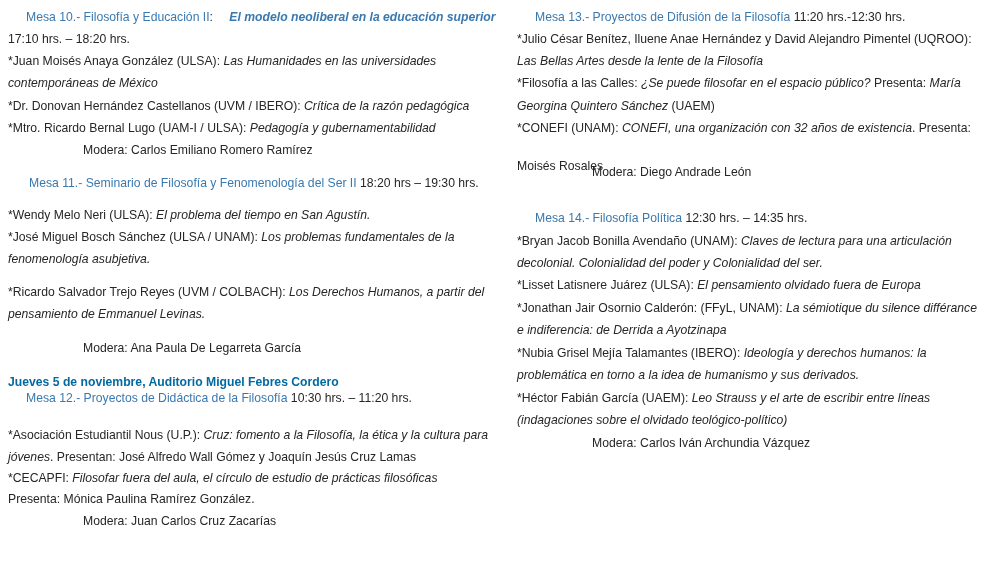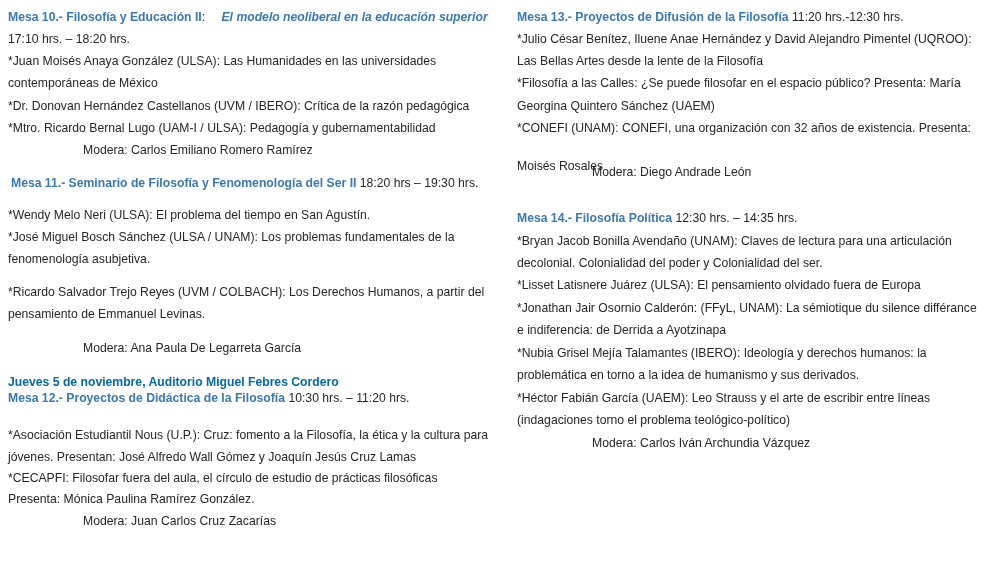--- a/index.html
+++ b/index.html
@@ -2,23 +2,23 @@
 <html><head>
   <meta charset="utf-8">
   <style>
     html, body { margin:0; padding:0; background:#ffffff; }
     body { width:1000px; height:562px; position:relative; overflow:hidden;
       font-family:"Liberation Sans", sans-serif; font-size:12.2px; color:#262626; }
     .col { position:absolute; top:0; }
     .col-left { left:8px; width:495px; }
     .col-right { left:517px; width:480px; }
     .line { position:absolute; left:0; white-space:nowrap; line-height:16px; }
-    .hdr { color:#3a79b0; font-weight:bold; }
+    .hdr { color:#3a79b0; font-weight:normal;margin-left:18px; }
     .red { color:#0369a1; font-weight:bold; }
-    .it { }
+    .it { font-style:italic; }
     .hdr-it { color:#3a79b0; font-style:italic; font-weight:bold;margin-left:13px; }
     .mod { padding-left:75px; }
   </style>
 </head>
 <body>
 
 <div class="col col-left">
 
   <div class="line" style="top:9px">
     <span class="hdr">Mesa 10.- Filosofía y Educación II</span><span>: </span><span class="hdr-it">El modelo neoliberal en la educación superior</span>
@@ -61,15 +61,15 @@
 
   <div class="line" style="top:210px"><span class="hdr">Mesa 14.- Filosofía Política</span><span> 12:30 hrs. – 14:35 hrs.</span></div>
   <div class="line" style="top:233px"><span>*Bryan Jacob Bonilla Avendaño (UNAM): </span><span class="it">Claves de lectura para una articulación</span></div>
   <div class="line it" style="top:255px">decolonial. Colonialidad del poder y Colonialidad del ser.</div>
   <div class="line" style="top:277px"><span>*Lisset Latisnere Juárez (ULSA): </span><span class="it">El pensamiento olvidado fuera de Europa</span></div>
   <div class="line" style="top:300px"><span>*Jonathan Jair Osornio Calderón: (FFyL, UNAM): </span><span class="it">La sémiotique du silence différance</span></div>
   <div class="line it" style="top:322px">e indiferencia: de Derrida a Ayotzinapa</div>
   <div class="line" style="top:345px"><span>*Nubia Grisel Mejía Talamantes (IBERO): </span><span class="it">Ideología y derechos humanos: la</span></div>
   <div class="line it" style="top:367px">problemática en torno a la idea de humanismo y sus derivados.</div>
   <div class="line" style="top:390px"><span>*Héctor Fabián García (UAEM): </span><span class="it">Leo Strauss y el arte de escribir entre líneas</span></div>
-  <div class="line it" style="top:412px">(indagaciones torno el problema teológico-político)</div>
+  <div class="line it" style="top:412px">(indagaciones sobre el olvidado teológico-político)</div>
   <div class="line mod" style="top:435px">Modera: Carlos Iván Archundia Vázquez</div>
 </div>
 
 </body></html>

